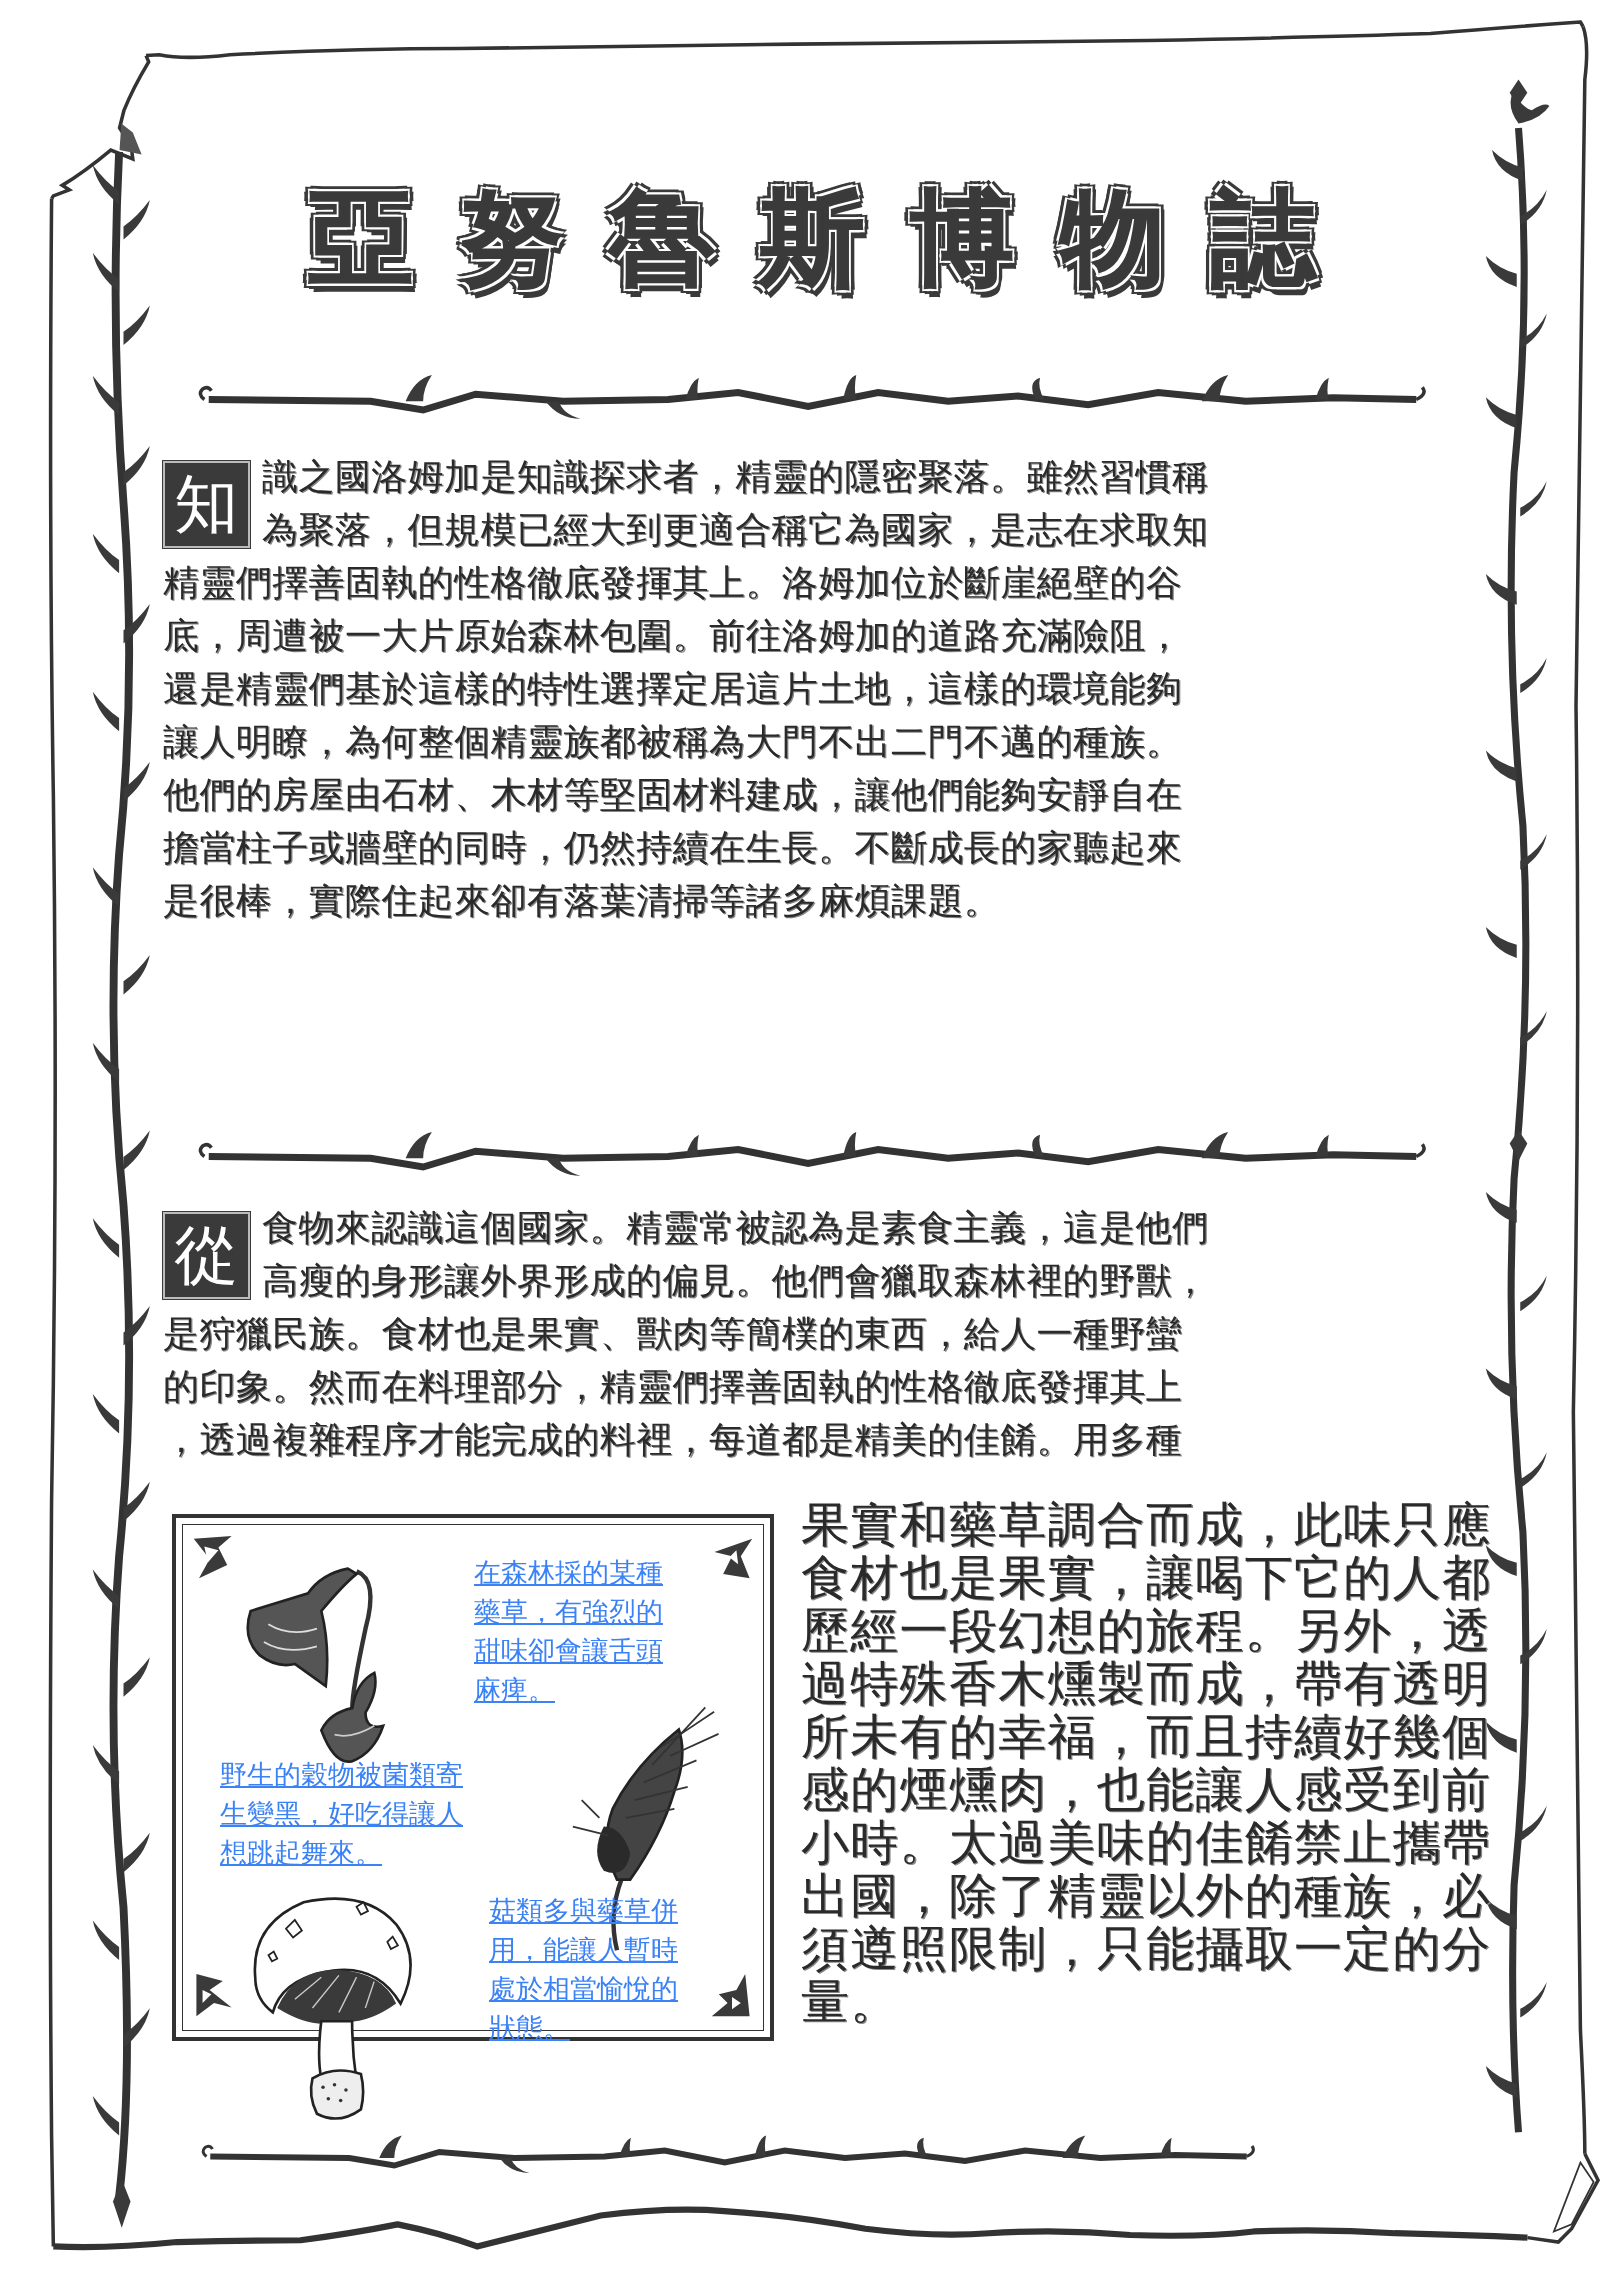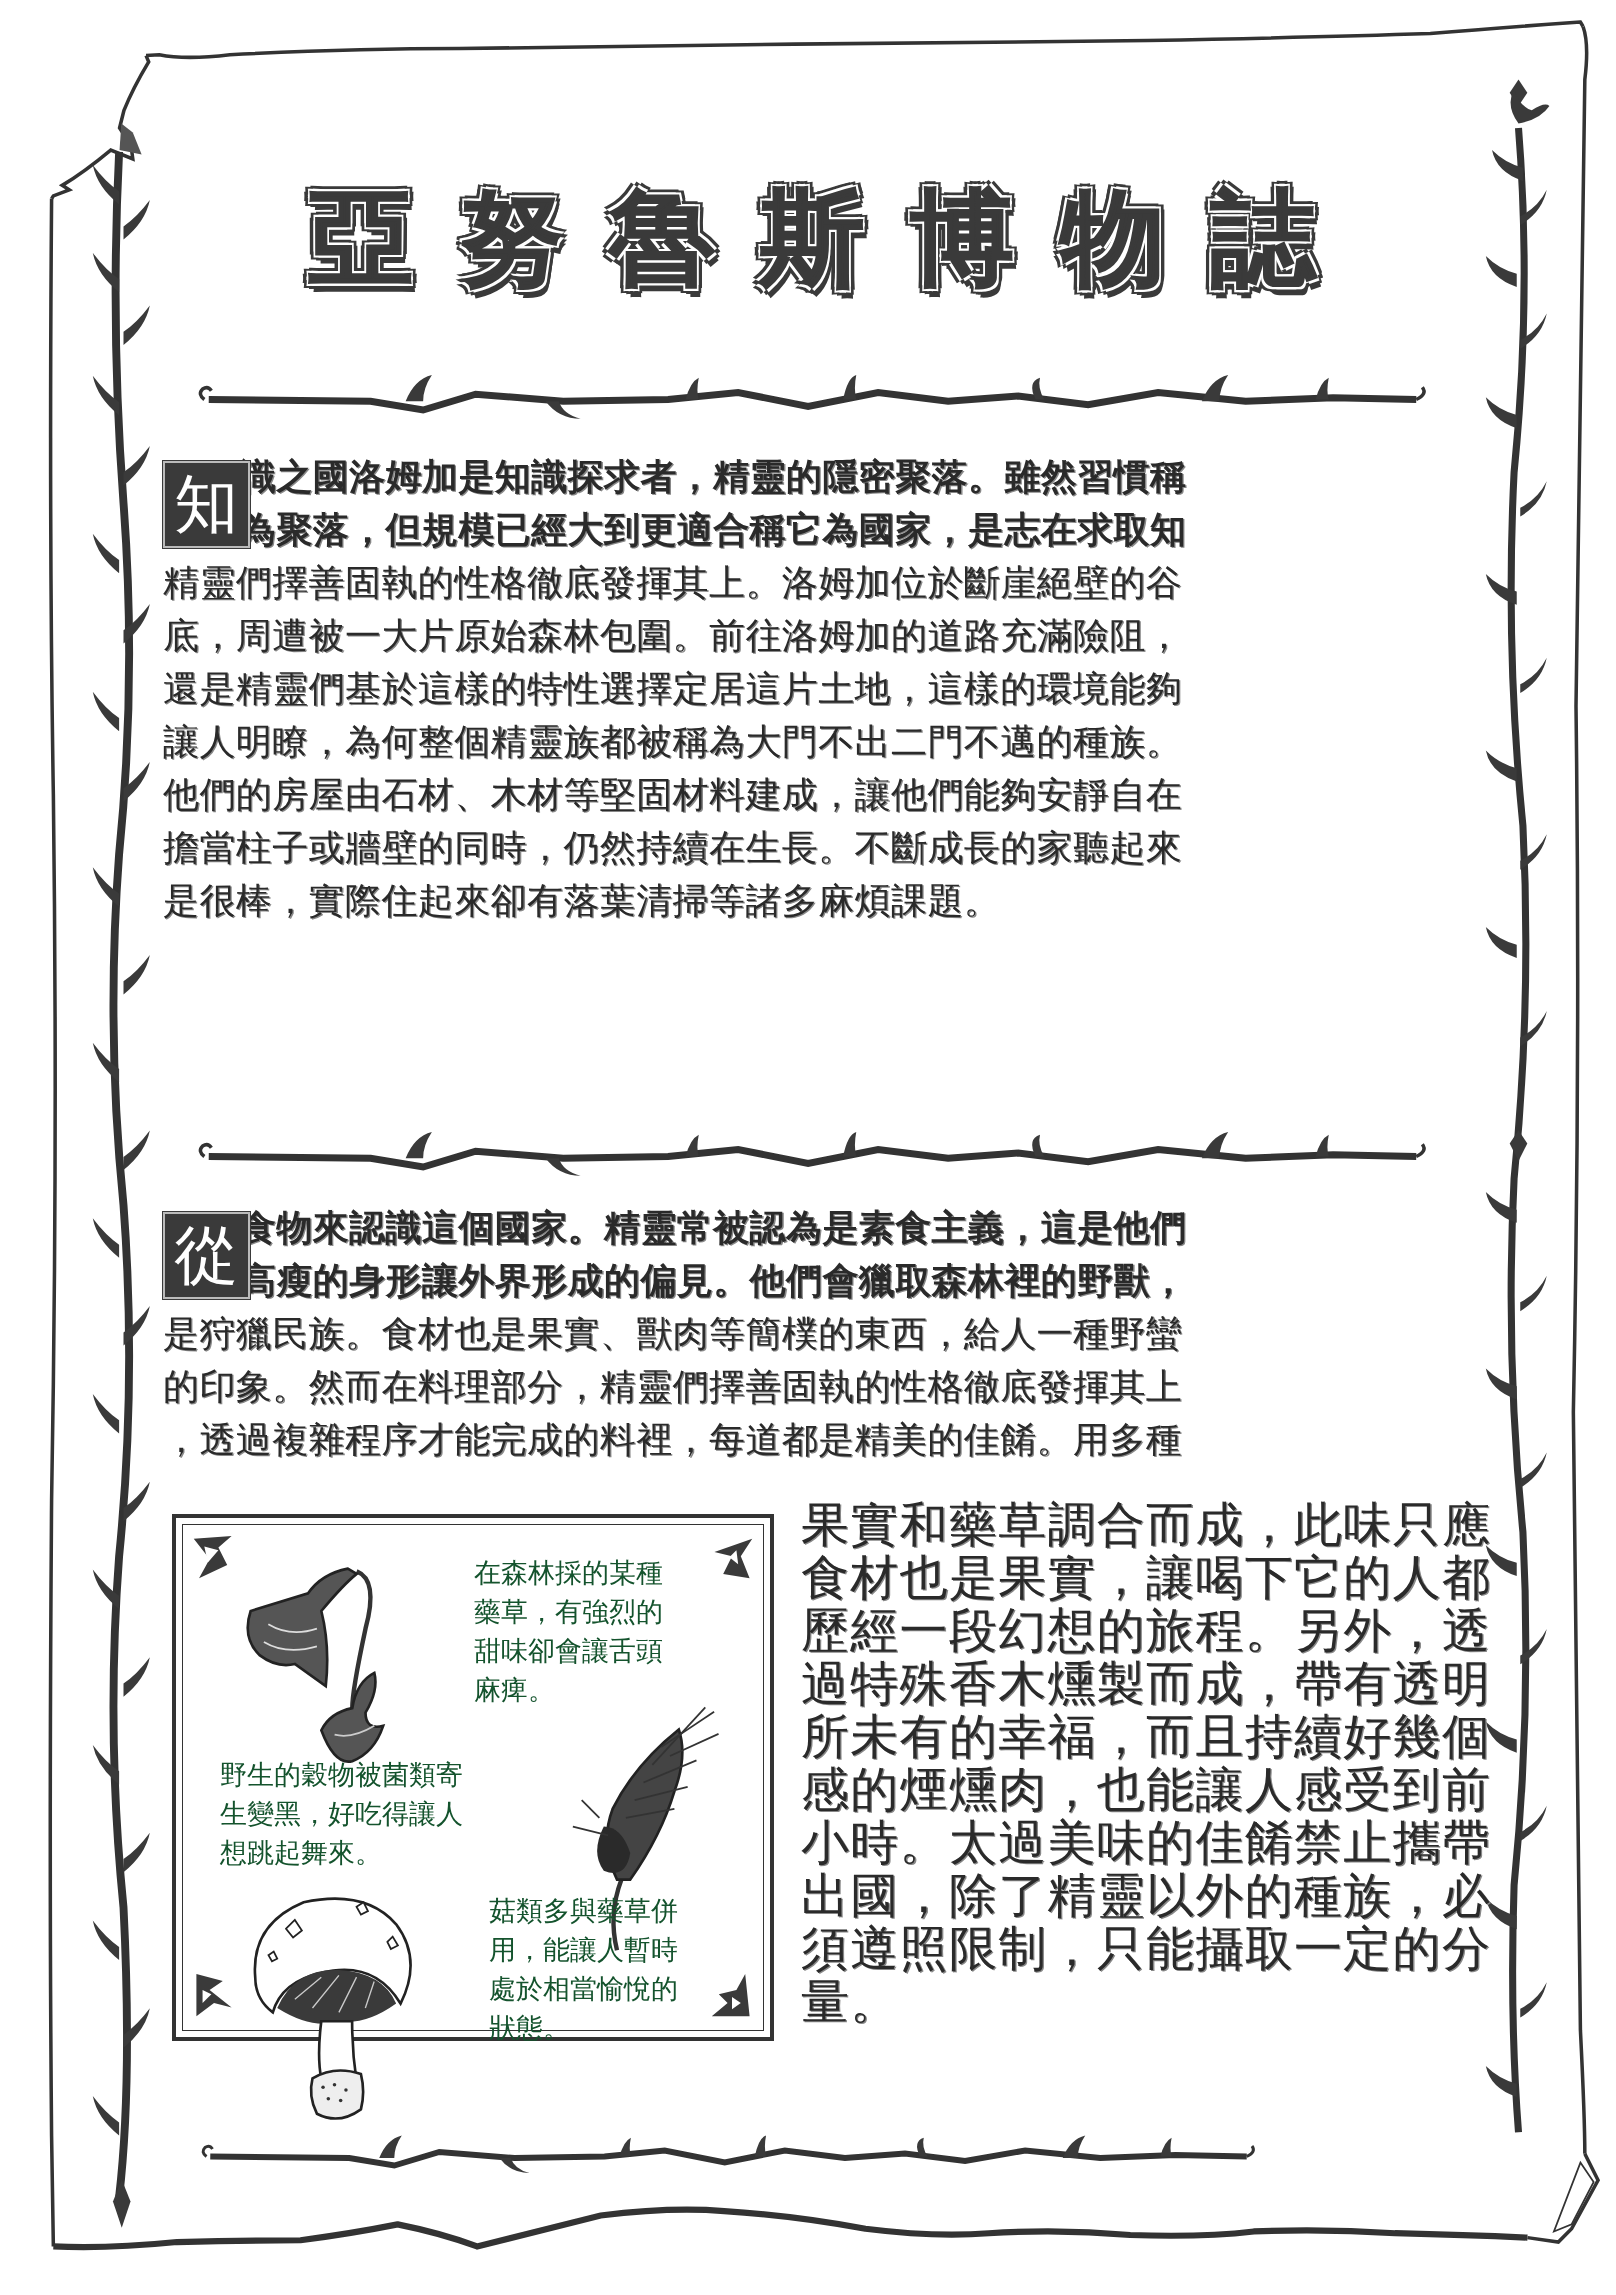--- a/index.html
+++ b/index.html
@@ -24,21 +24,21 @@
         0 6.2px 0 #3a3a3a, 0 -6.2px 0 #3a3a3a, 6.2px 0 0 #3a3a3a, -6.2px 0 0 #3a3a3a,
         4.4px 8.8px 0 #3a3a3a;
     }
     .divider { position: absolute; left: 190px; width: 1245px; height: 49px; }
     .para {
       position: absolute; left: 163px; width: 1263px;
       font-size: 36px; line-height: 53px; letter-spacing: 0.4px;
       text-shadow: 1.3px 1.3px 0 #888;
     }
     .para .line { display: block; white-space: nowrap; height: 53px; }
-    .para .line.indent { padding-left: 77px; font-weight: bold; }
+    .para .line.indent { padding-left: 99px; }
     .dropcap {
       position: absolute; left: 0; top: 10.6px; width: 83px; height: 83px;
       background: #3a3a3a; border: 2.6px double #bbb; outline: 1.8px solid #3a3a3a;
       color: #fff; font-size: 64px; line-height: 83px; text-align: center;
       text-shadow: none;
     }
     .para2-right {
       position: absolute; left: 801px; top: 1498px; width: 636px;
       font-size: 48px; line-height: 53px; letter-spacing: 1.3px;
       text-shadow: 1.3px 1.3px 0 #888;
@@ -48,21 +48,21 @@
       position: absolute; left: 172px; top: 1514px; width: 602px; height: 527px;
       border: 4.4px solid #333; box-sizing: border-box;
     }
     .herb-box-inner {
       position: absolute; left: 6.2px; top: 6.2px; right: 6.2px; bottom: 6.2px;
       border: 1.8px solid #333;
     }
     .corner { position: absolute; width: 44px; height: 49px; }
     .caption {
       position: absolute; font-family: "DejaVu Sans", "Liberation Sans", sans-serif;
-      font-size: 27px; line-height: 39px; color: #14532d;
+      font-size: 27px; line-height: 39px; color: #3b82f6; text-decoration: underline;
     }
     .caption .line { display: block; white-space: nowrap; }
     .illus { position: absolute; }
   </style>
 </head>
 <body>
 
 <svg class="scroll-outline" viewBox="0 0 1831 2600" xmlns="http://www.w3.org/2000/svg">
 
   <path d="M165 63 L180 62 Q210 68 260 62 Q400 55 520 55 Q700 52 900 50 Q1100 48 1300 46 Q1500 42 1620 38 Q1690 32 1790 25 L1793 30" fill="none" stroke="#333" stroke-width="4"></path>

